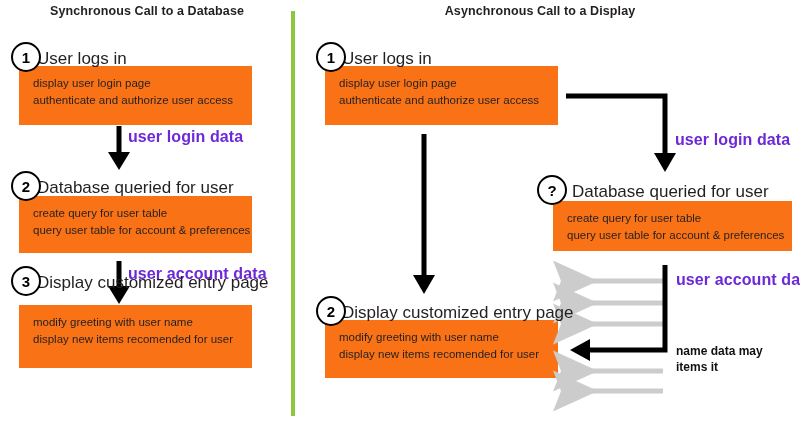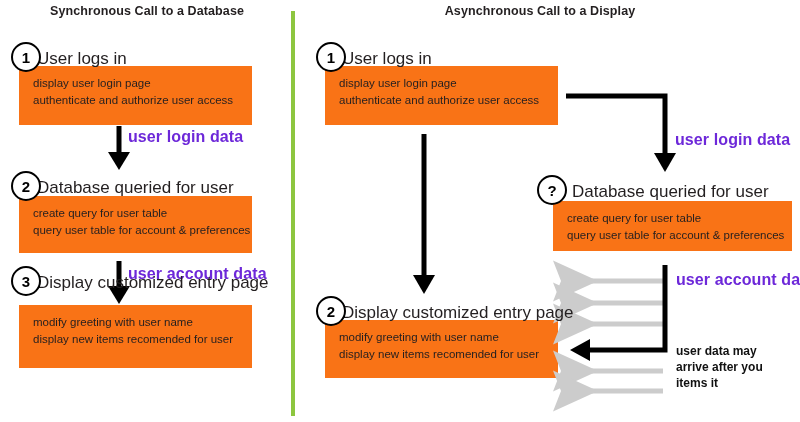--- a/index.html
+++ b/index.html
@@ -85,22 +85,21 @@
   <div class="glabel" style="left:676px;top:271px;">user account data</div>
 
   <div class="step-circle" style="left:316px;top:296px;">2</div>
   <div class="step-head" style="left:342px;top:303px;">Display customized entry page</div>
   <div class="detail-box" style="left:325px;top:320px;width:233px;height:58px;">
     <div class="detail-line">modify greeting with user name</div>
     <div class="detail-line">display new items recomended for user</div>
   </div>
 
   <div class="note" style="left:676px;top:343px;">
-    <div>user data may</div>
-    <div>arrive after you</div>
+    <div>name data may</div>
     <div>items it</div>
   </div>
 
   <svg class="overlay" viewBox="0 0 800 422">
     <defs>
       <marker id="abk" markerWidth="9" markerHeight="9" refX="1.2" refY="4.5" orient="auto" markerUnits="strokeWidth">
         <path d="M0,4.5 L9,0.4 L7.4,4.5 L9,8.6 Z" fill="#000"></path>
       </marker>
       <marker id="agr" markerWidth="9" markerHeight="9" refX="1.2" refY="4.5" orient="auto" markerUnits="strokeWidth">
         <path d="M0,4.5 L9,0.4 L7.4,4.5 L9,8.6 Z" fill="#cccccc"></path>

